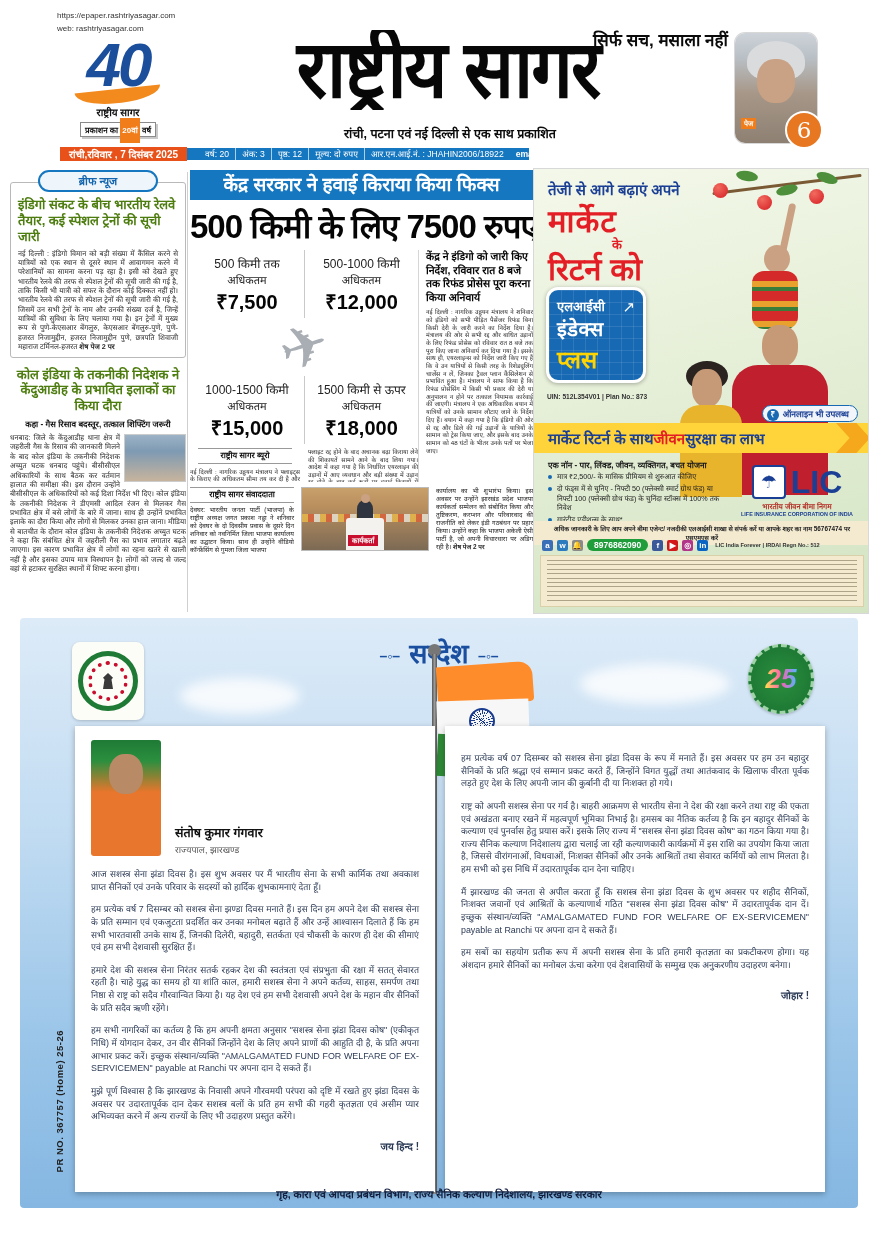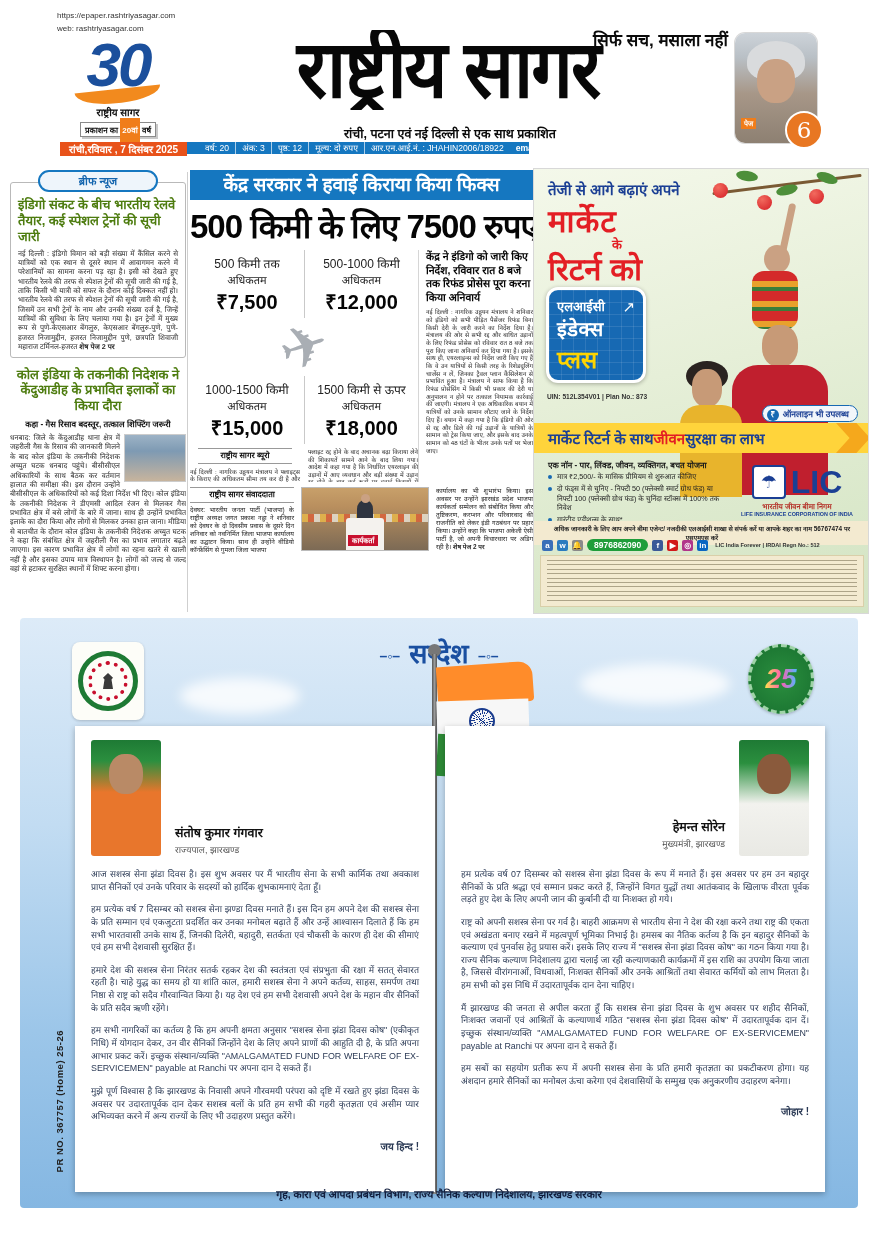--- a/index.html
+++ b/index.html
@@ -16,21 +16,21 @@
   .logo-sub { display:inline-block; border:1px solid #8a8a8a; font-size:8px; font-weight:bold; padding:1px 4px; margin-top:3px; background:#fff; box-shadow:2px 2px 0 #c9c9c9; }
   .logo-sub .hl { background:#f07d1a; color:#fff; padding:8px 2px; }
   .masthead-title { position:absolute; left:168px; top:30px; width:560px; text-align:center; font-size:74px; font-weight:bold; color:#070707; line-height:1.0; letter-spacing:-2px; transform:scaleY(1.08); transform-origin:top; white-space:nowrap; overflow:hidden; }
   .tagline { position:absolute; left:500px; top:28px; width:228px; text-align:right; font-size:17px; font-weight:bold; color:#0a0a0a; }
   .subtitle { position:absolute; left:255px; top:125px; width:390px; text-align:center; font-size:12.5px; font-weight:bold; color:#0a0a0a; }
   .photo-card { position:absolute; left:735px; top:33px; width:82px; height:110px; border-radius:10px; background:linear-gradient(180deg,#cdd3d9 0%,#b9c0c6 22%,#a79788 55%,#8d8072 100%); box-shadow:0 0 0 1px #d8d8d8; }
   .photo-card .hair { position:absolute; left:12px; top:8px; width:58px; height:40px; border-radius:50% 50% 40% 40%; background:#d9dbdd; }
   .photo-card .face { position:absolute; left:22px; top:26px; width:38px; height:44px; border-radius:45%; background:#c9a184; }
   .page-label { position:absolute; left:6px; bottom:14px; background:#f07d1a; color:#fff; font-size:7px; font-weight:bold; padding:1px 3px; }
   .page-badge { position:absolute; right:-6px; bottom:-6px; width:38px; height:38px; border-radius:50%; background:#e87722; color:#fff; font-family:"DejaVu Serif", serif; font-size:23px; display:flex; align-items:center; justify-content:center; border:2px solid #fff; cursor:pointer; }
-  .infobar { position:absolute; left:60px; top:142px; height:23px; display:flex; align-items:flex-start; }
+  .infobar { position:absolute; left:60px; top:142px; height:23px; display:flex; align-items:center; }
   .date-seg { background:#e8521a; color:#fff; font-weight:bold; font-size:10px; display:flex; align-items:center; padding:0 9px; }
   .info-seg { background:#1577c0; color:#fff; font-size:8.6px; display:flex; align-items:center; padding:0 18px; width:342px; white-space:nowrap; overflow:hidden; }
   .info-seg span { padding:0 6px; border-left:1px solid rgba(255,255,255,.65); }
   .info-seg span:first-child { border-left:none; padding-left:0; }
   .info-seg span.email { border-left:none; font-weight:bold; }
 
   .vrule { position:absolute; left:187px; top:172px; width:1px; height:440px; background:#cfcfcf; }
 
   
   .brief-col { position:absolute; left:10px; top:170px; width:176px; height:444px; overflow:hidden; }
@@ -164,21 +164,21 @@
 <body>
 
 <div class="page">
 
   <div class="urls">
     <div>https://epaper.rashtriyasagar.com</div>
     <div>web: rashtriyasagar.com</div>
   </div>
 
   <div class="logo">
-    <div class="logo-20">30</div>
+    <div class="logo-20">40</div>
     <div class="logo-swoosh"></div>
     <div class="logo-name">राष्ट्रीय सागर</div>
     <div class="logo-sub"><span>प्रकाशन का </span><span class="hl">20वां</span><span> वर्ष</span></div>
   </div>
 
   <h1 class="masthead-title">राष्ट्रीय सागर</h1>
   <div class="tagline">सिर्फ सच, मसाला नहीं</div>
   <div class="subtitle">रांची, पटना एवं नई दिल्ली से एक साथ प्रकाशित</div>
 
   <div class="photo-card">
@@ -406,29 +406,20 @@
         <p>आज सशस्त्र सेना झंडा दिवस है। इस शुभ अवसर पर मैं भारतीय सेना के सभी कार्मिक तथा अवकाश प्राप्त सैनिकों एवं उनके परिवार के सदस्यों को हार्दिक शुभकामनाएं देता हूँ।</p>
         <p>हम प्रत्येक वर्ष 7 दिसम्बर को सशस्त्र सेना झण्डा दिवस मनाते हैं। इस दिन हम अपने देश की सशस्त्र सेना के प्रति सम्मान एवं एकजुटता प्रदर्शित कर उनका मनोबल बढ़ाते हैं और उन्हें आश्वासन दिलाते हैं कि हम सभी भारतवासी उनके साथ हैं, जिनकी दिलेरी, बहादुरी, सतर्कता एवं चौकसी के कारण ही देश की सीमाएं एवं हम सभी देशवासी सुरक्षित हैं।</p>
         <p>हमारे देश की सशस्त्र सेना निरंतर सतर्क रहकर देश की स्वतंत्रता एवं संप्रभुता की रक्षा में सतत् सेवारत रहती है। चाहे युद्ध का समय हो या शांति काल, हमारी सशस्त्र सेना ने अपने कर्तव्य, साहस, समर्पण तथा निष्ठा से राष्ट्र को सदैव गौरवान्वित किया है। यह देश एवं हम सभी देशवासी अपने देश के महान वीर सैनिकों के प्रति सदैव ऋणी रहेंगे।</p>
         <p>हम सभी नागरिकों का कर्तव्य है कि हम अपनी क्षमता अनुसार "सशस्त्र सेना झंडा दिवस कोष" (एकीकृत निधि) में योगदान देकर, उन वीर सैनिकों जिन्होंने देश के लिए अपने प्राणों की आहुति दी है, के प्रति अपना आभार प्रकट करें। इच्छुक संस्थान/व्यक्ति "AMALGAMATED FUND FOR WELFARE OF EX-SERVICEMEN" payable at Ranchi पर अपना दान दे सकते हैं।</p>
         <p>मुझे पूर्ण विश्वास है कि झारखण्ड के निवासी अपने गौरवमयी परंपरा को दृष्टि में रखते हुए झंडा दिवस के अवसर पर उदारतापूर्वक दान देकर सशस्त्र बलों के प्रति हम सभी की गहरी कृतज्ञता एवं असीम प्यार अभिव्यक्त करने में अन्य राज्यों के लिए भी उदाहरण प्रस्तुत करेंगे।</p>
         <div class="signoff">जय हिन्द !</div>
       </div>
     </div>
 
     <div class="card card-right">
-      <div class="card-head">
-        <div class="who-right">
-          <div class="who-name">हेमन्त सोरेन</div>
-          <div class="who-title">मुख्यमंत्री, झारखण्ड</div>
-        </div>
-        <div class="portrait portrait-h">
-            <div class="p-head" style="background:#8a5a3c;"></div>
-          </div>
-      </div>
       <div class="letter">
         <p>हम प्रत्येक वर्ष 07 दिसम्बर को सशस्त्र सेना झंडा दिवस के रूप में मनाते हैं। इस अवसर पर हम उन बहादुर सैनिकों के प्रति श्रद्धा एवं सम्मान प्रकट करते हैं, जिन्होंने विगत युद्धों तथा आतंकवाद के खिलाफ वीरता पूर्वक लड़ते हुए देश के लिए अपनी जान की कुर्बानी दी या निःशक्त हो गये।</p>
         <p>राष्ट्र को अपनी सशस्त्र सेना पर गर्व है। बाहरी आक्रमण से भारतीय सेना ने देश की रक्षा करने तथा राष्ट्र की एकता एवं अखंडता बनाए रखने में महत्वपूर्ण भूमिका निभाई है। हमसब का नैतिक कर्तव्य है कि इन बहादुर सैनिकों के कल्याण एवं पुनर्वास हेतु प्रयास करें। इसके लिए राज्य में "सशस्त्र सेना झंडा दिवस कोष" का गठन किया गया है। राज्य सैनिक कल्याण निदेशालय द्वारा चलाई जा रही कल्याणकारी कार्यक्रमों में इस राशि का उपयोग किया जाता है, जिससे वीरांगनाओं, विधवाओं, निःशक्त सैनिकों और उनके आश्रितों तथा सेवारत कर्मियों को लाभ मिलता है। हम सभी को इस निधि में उदारतापूर्वक दान देना चाहिए।</p>
         <p>मैं झारखण्ड की जनता से अपील करता हूँ कि सशस्त्र सेना झंडा दिवस के शुभ अवसर पर शहीद सैनिकों, निःशक्त जवानों एवं आश्रितों के कल्याणार्थ गठित "सशस्त्र सेना झंडा दिवस कोष" में उदारतापूर्वक दान दें। इच्छुक संस्थान/व्यक्ति "AMALGAMATED FUND FOR WELFARE OF EX-SERVICEMEN" payable at Ranchi पर अपना दान दे सकते हैं।</p>
         <p>हम सबों का सहयोग प्रतीक रूप में अपनी सशस्त्र सेना के प्रति हमारी कृतज्ञता का प्रकटीकरण होगा। यह अंशदान हमारे सैनिकों का मनोबल ऊंचा करेगा एवं देशवासियों के सम्मुख एक अनुकरणीय उदाहरण बनेगा।</p>
         <div class="signoff">जोहार !</div>
       </div>
     </div>
 
     <div class="pr-vert">PR NO. 367757 (Home) 25-26</div>

